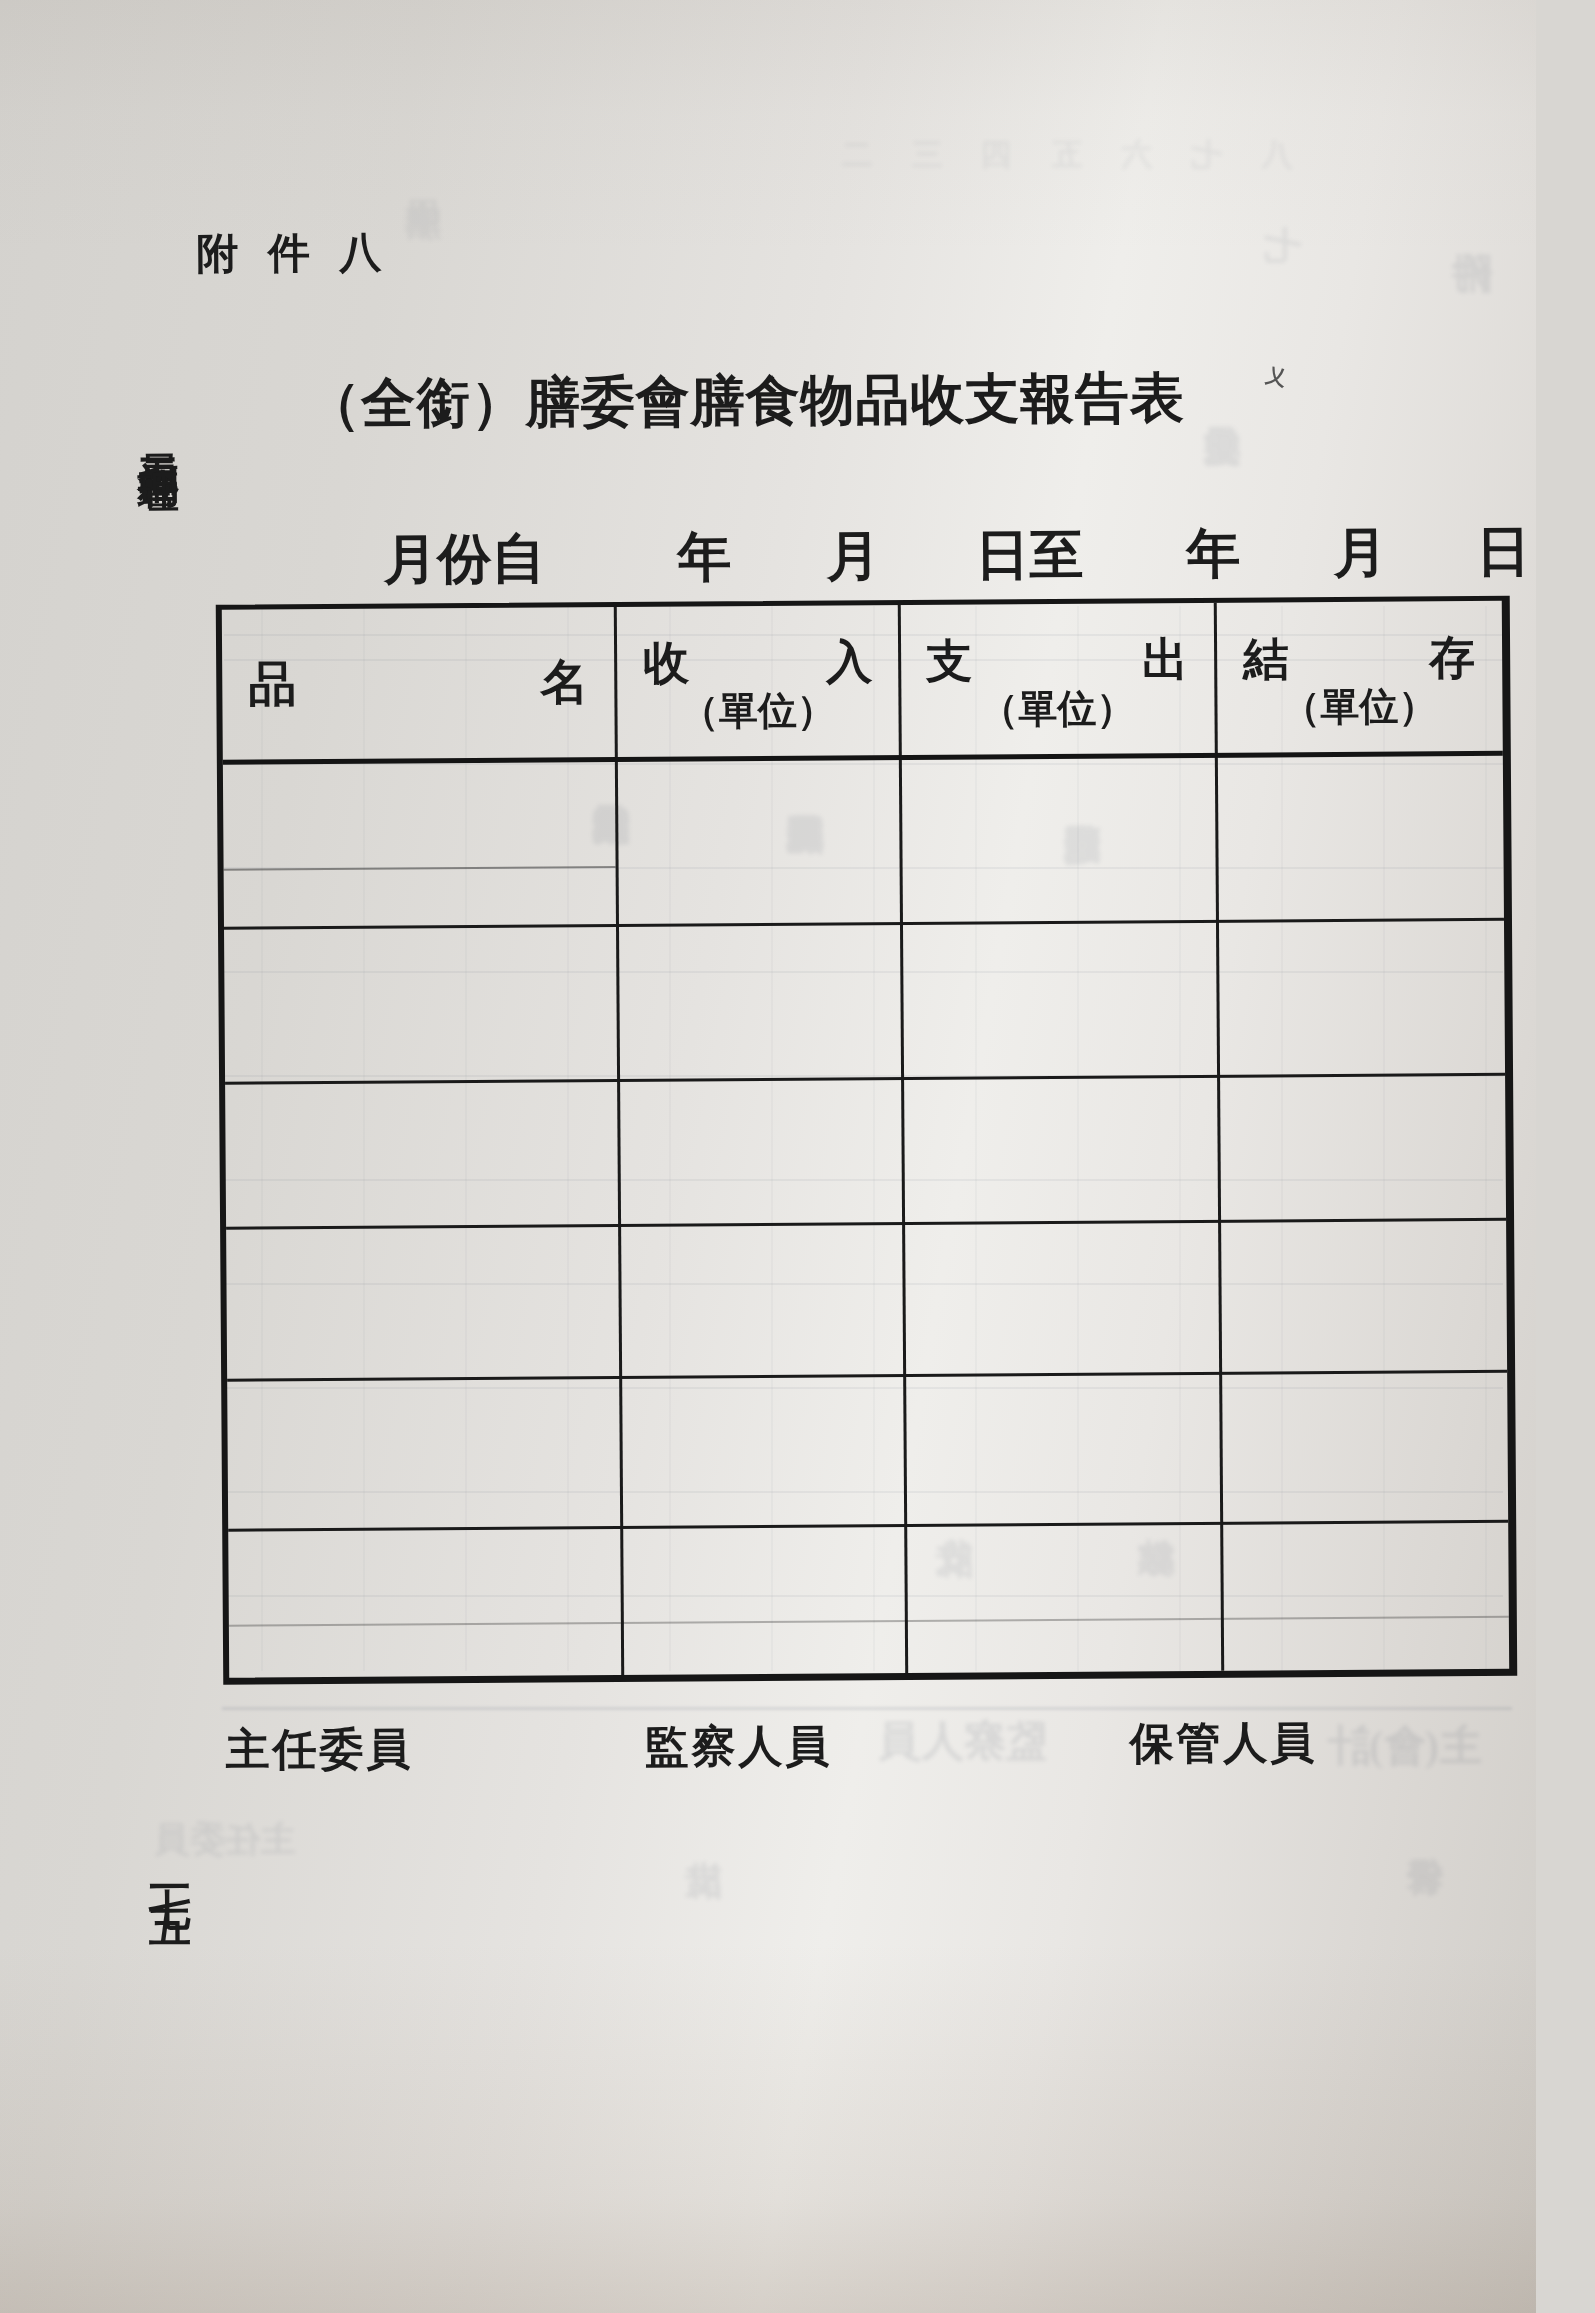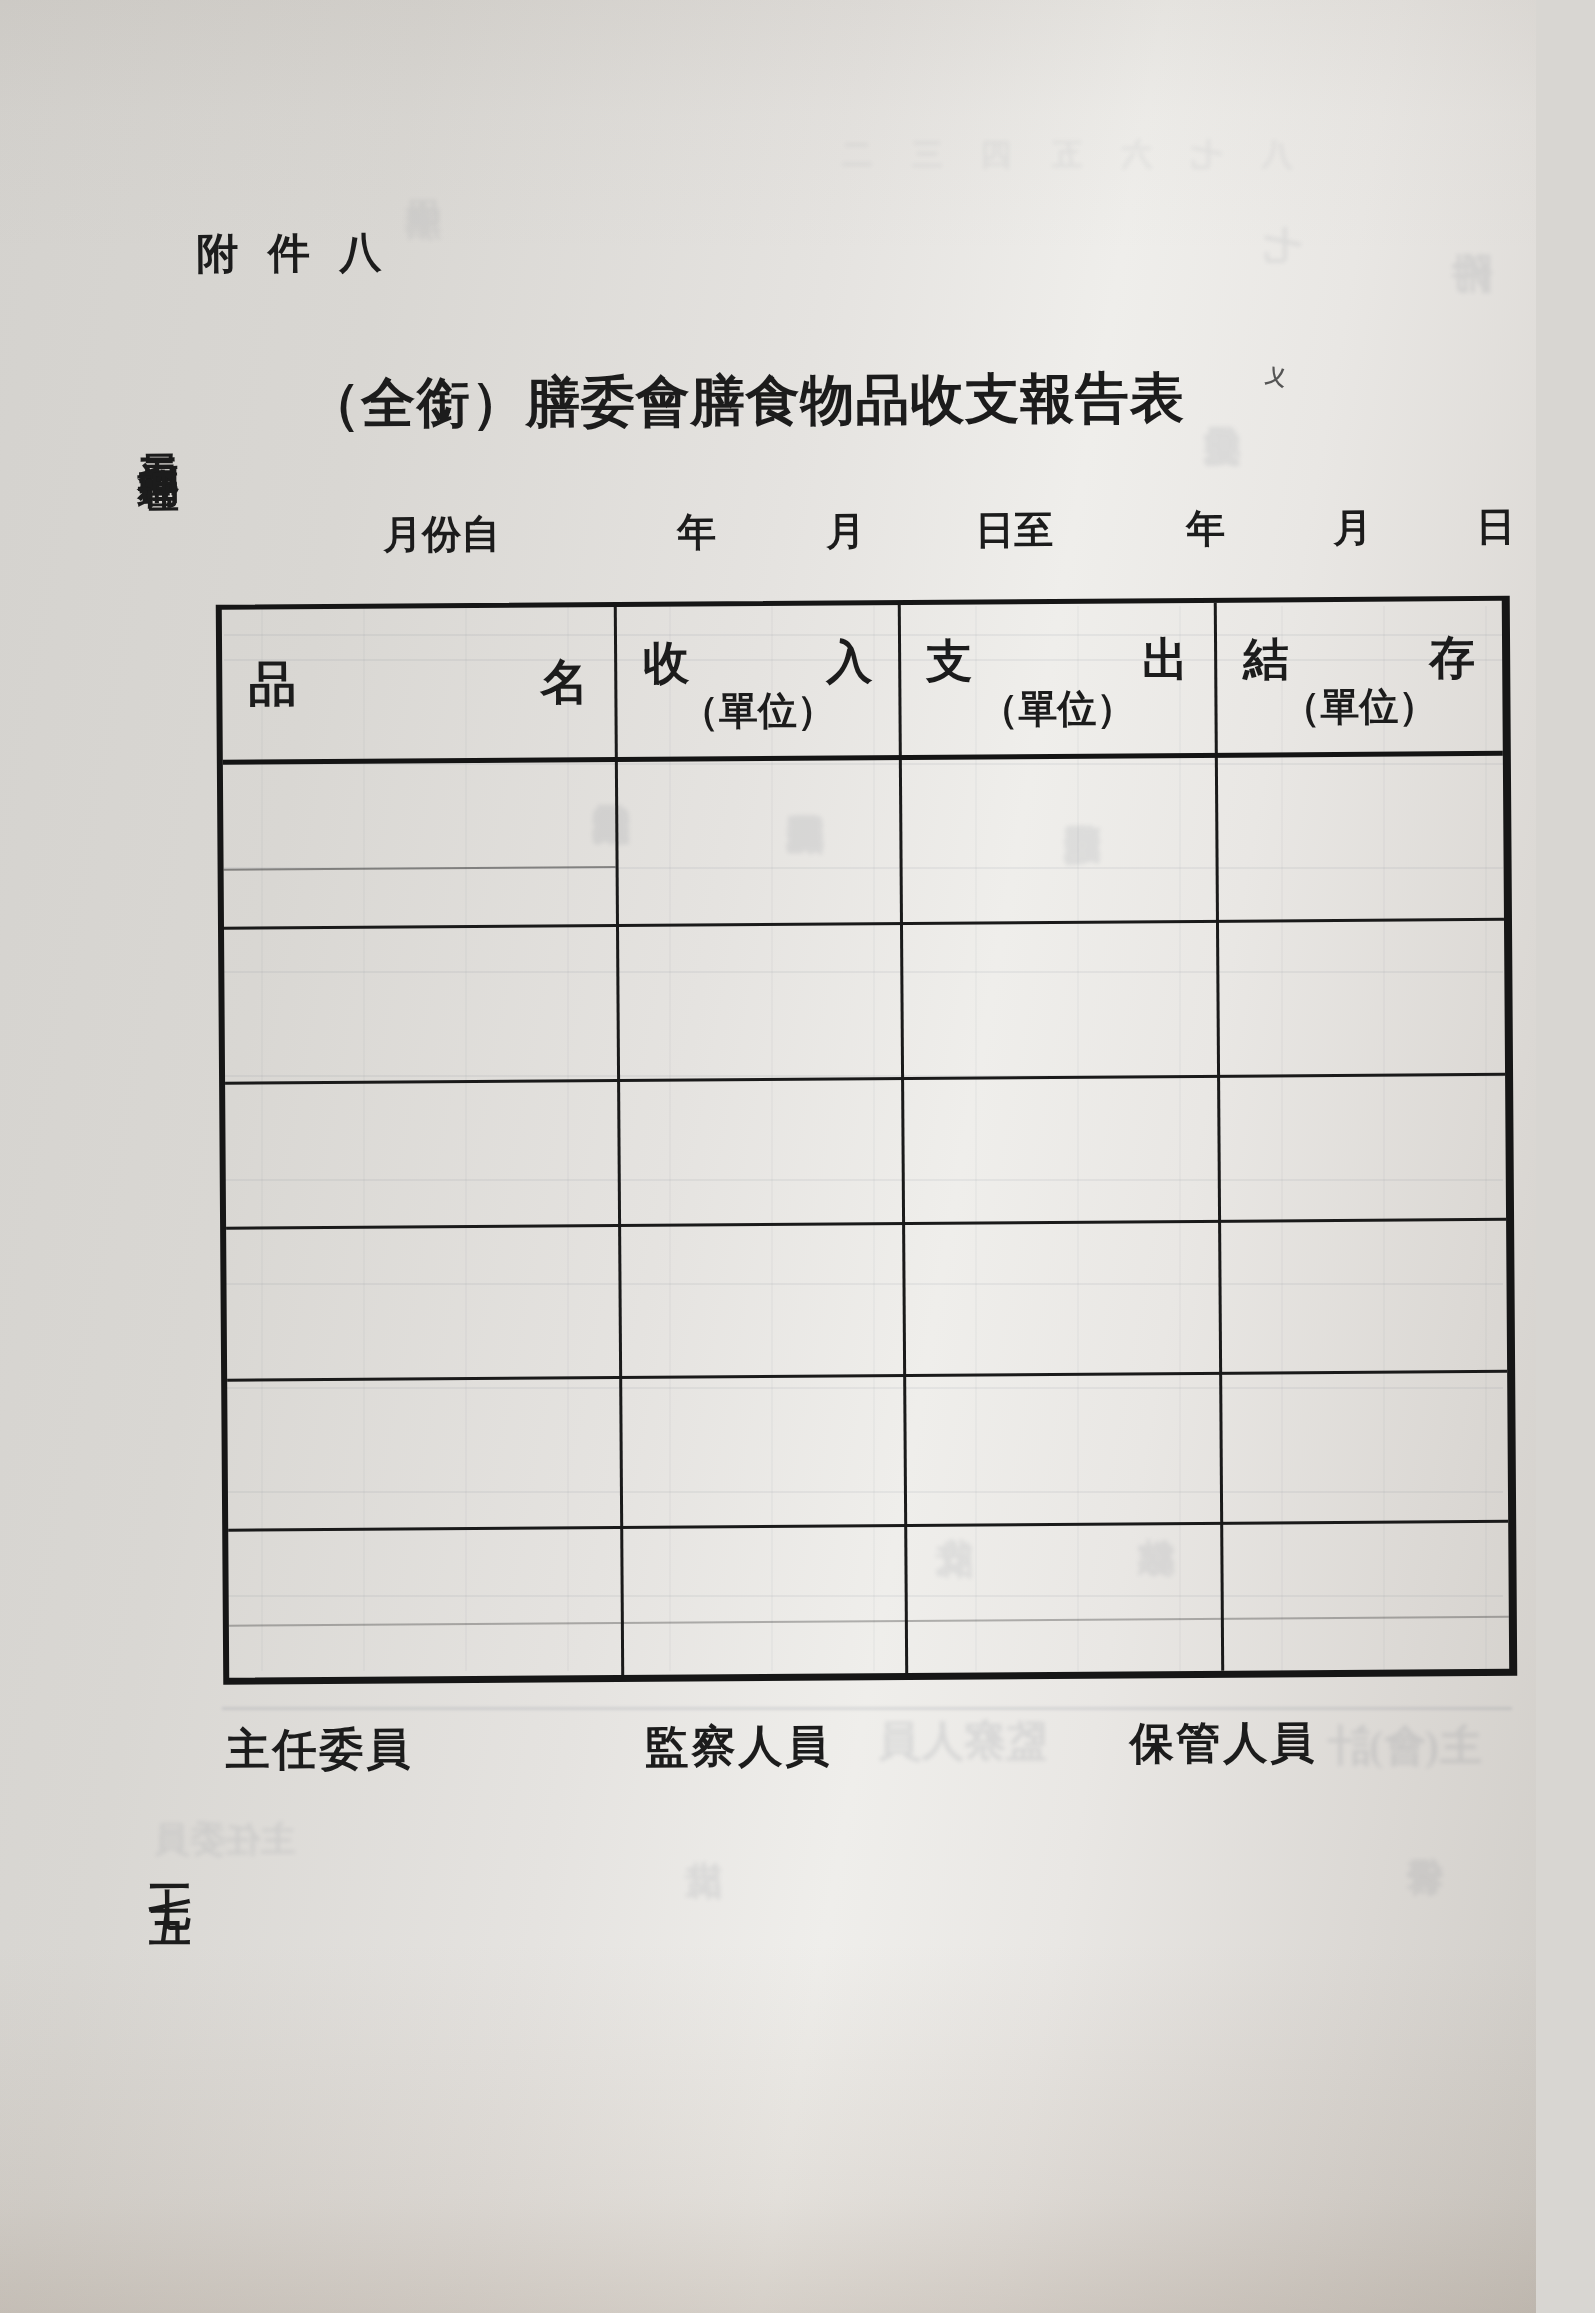--- a/index.html
+++ b/index.html
@@ -38,21 +38,21 @@
   .bt-b1{left:679px;top:1831px;height:166px;font-size:37px;}
   .bt-b2{left:1401px;top:1829px;height:157px;font-size:37px;}
   .bt-line{left:222px;top:1707px;width:1290px;height:2.8px;background:rgba(90,100,118,.30);
            filter:blur(1.4px);opacity:.5;position:absolute;}
   
   .content{position:absolute;inset:0;z-index:2;transform:rotate(-0.4deg);transform-origin:50% 40%;}
   .attachment{position:absolute;left:201px;top:222px;font-size:42px;font-weight:700;letter-spacing:29.5px;}
   .doc-title{position:absolute;left:310px;top:365px;font-size:54px;font-weight:600;letter-spacing:0.9px;white-space:nowrap;}
   .v{writing-mode:vertical-rl;text-orientation:upright;}
   .margin-label{position:absolute;left:135px;top:417px;font-size:41px;font-weight:800;letter-spacing:3.7px;height:286px;}
-  .dseg{position:absolute;top:505px;font-size:39px;font-weight:700;white-space:nowrap;}
+  .dseg{position:absolute;top:521px;font-size:54px;font-weight:700;white-space:nowrap;}
   .d0{left:386px;}.d1{left:680px;}.d2{left:829px;}.d3{left:978px;}.d4{left:1189px;}.d5{left:1336px;}.d6{left:1479px;}
   .table-frame{position:absolute;left:218px;top:601px;width:1294px;height:1080px;box-sizing:border-box;
     border-style:solid;border-color:#161616;border-width:5.5px 8.3px 7.4px 6.5px;}
   .vline{position:absolute;top:0;bottom:0;width:2.8px;background:#1a1a1a;}
   .vl1{left:392px;}.vl2{left:676px;}.vl3{left:992px;}
   .hline{position:absolute;left:0;right:0;background:#1a1a1a;}
   .hl-head{top:150px;height:4.6px;background:#141414;}
   .hl1{top:317px;height:2.8px;}.hl2{top:472px;height:2.8px;}.hl3{top:617px;height:2.8px;}
   .hl4{top:769px;height:2.8px;}.hl5{top:919px;height:2.8px;}
   .hl-faint-part{top:259px;height:1.8px;right:auto;width:392px;opacity:.45;}

